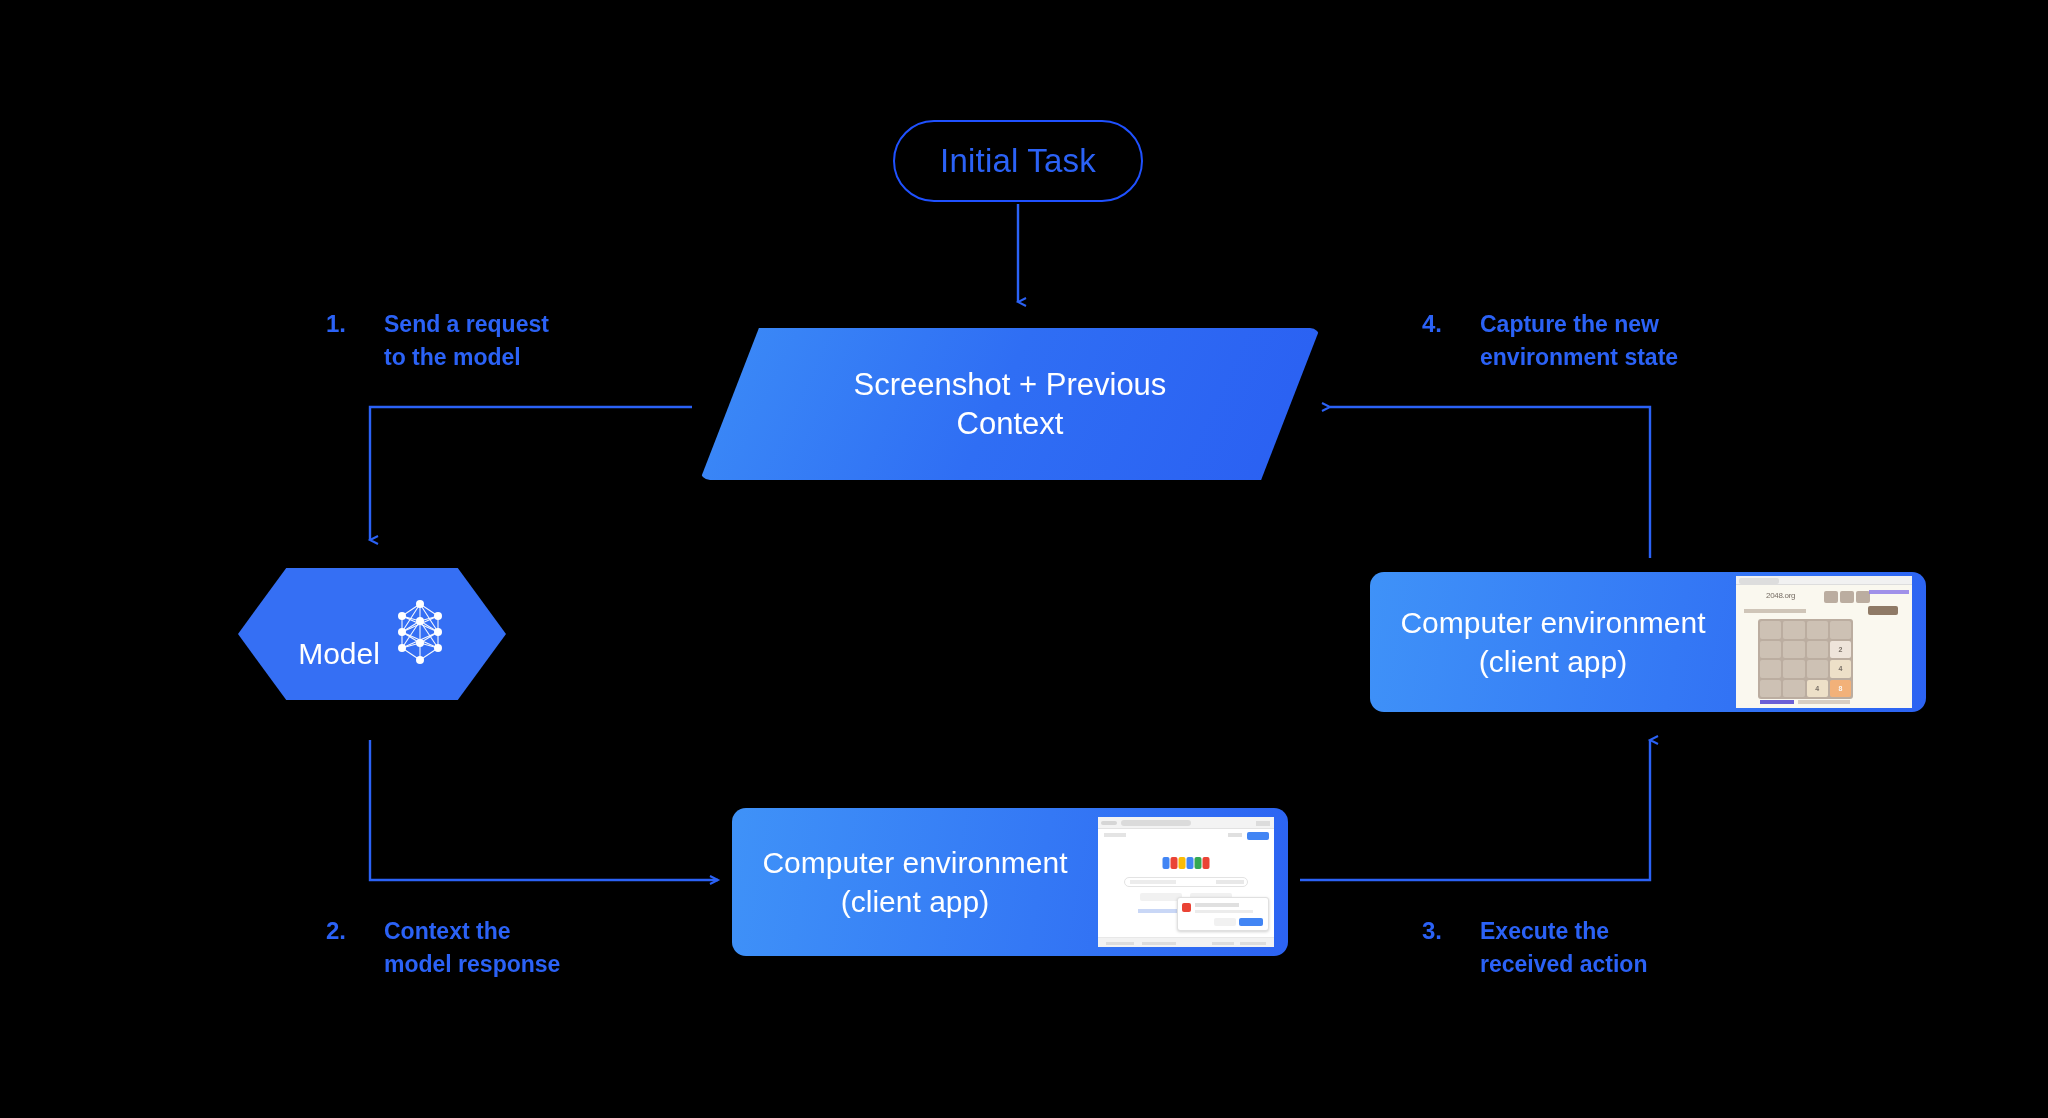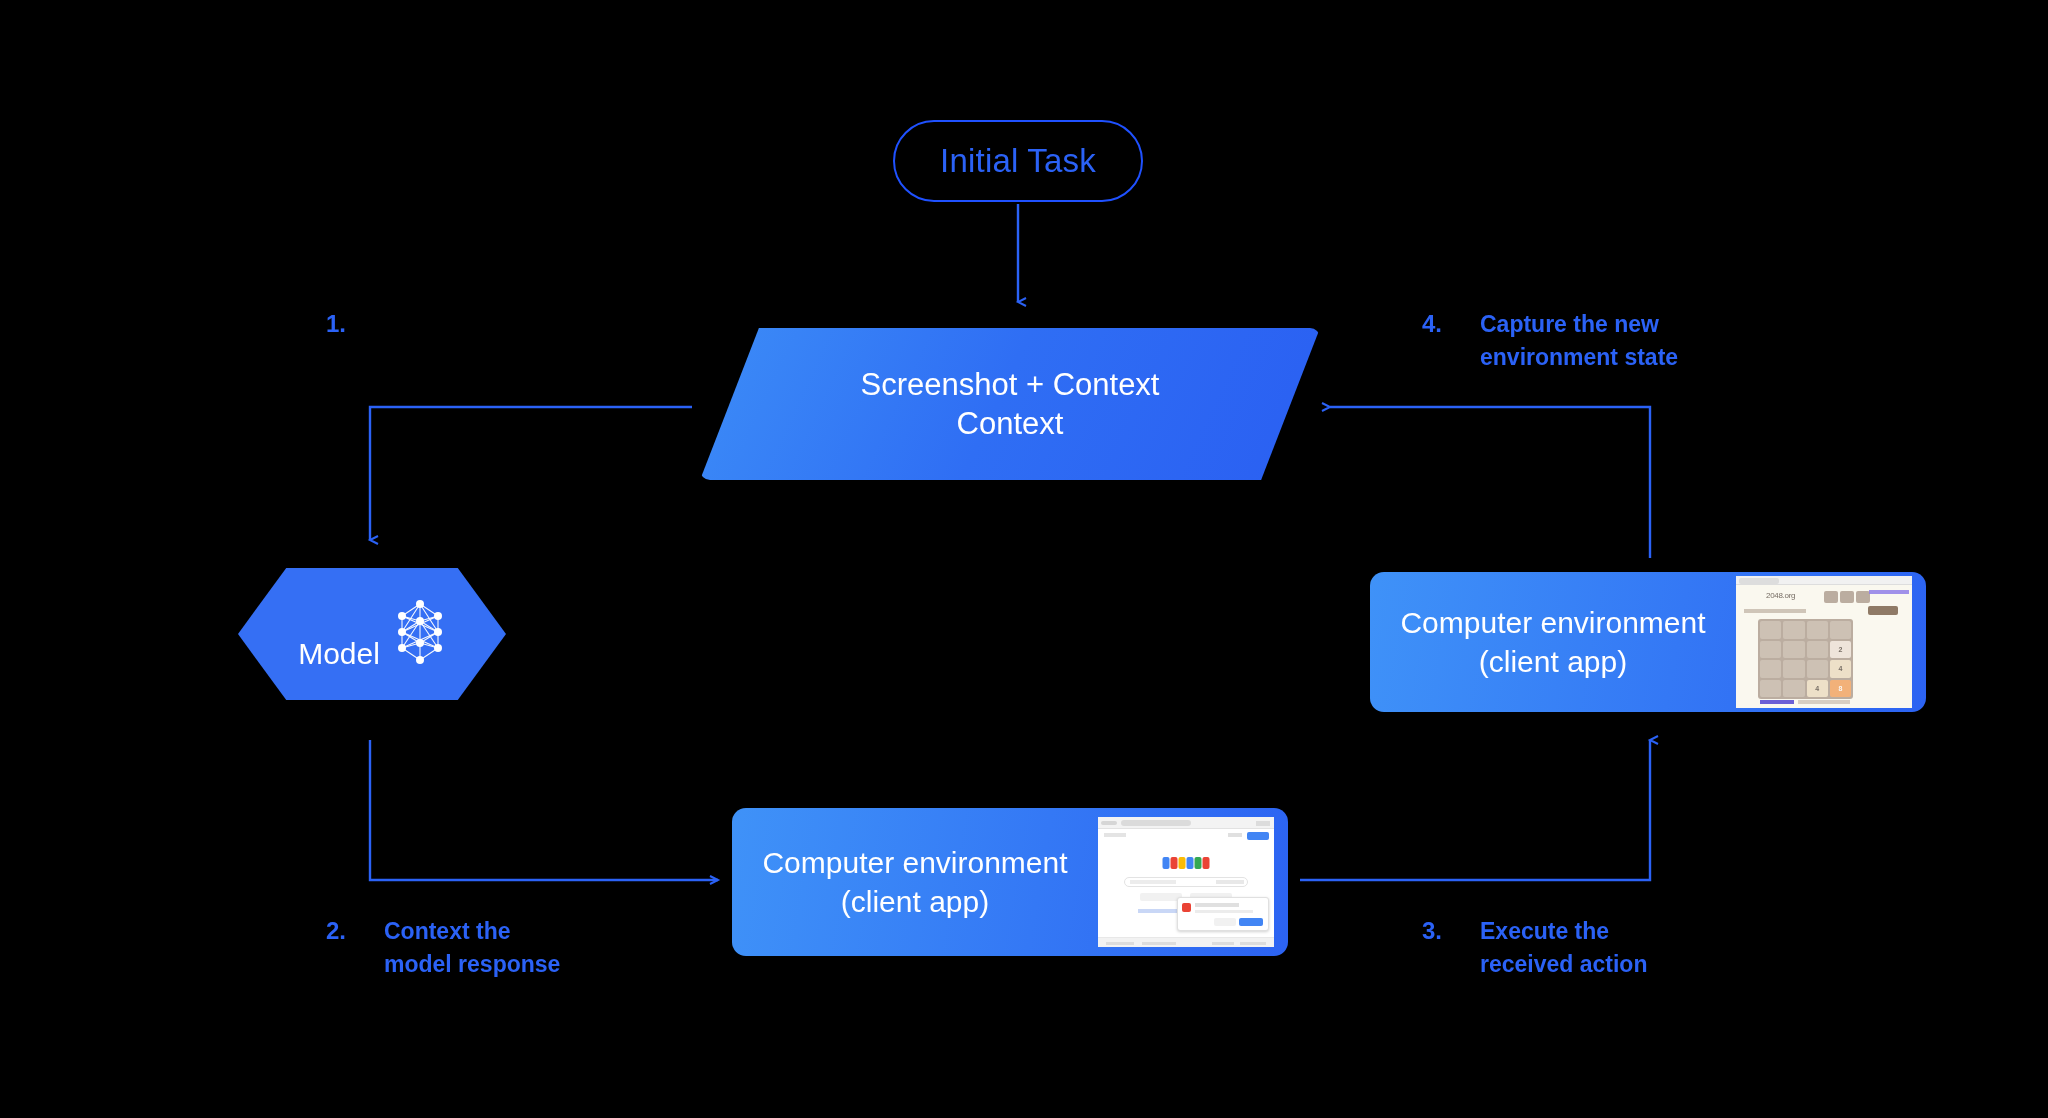--- a/index.html
+++ b/index.html
@@ -166,21 +166,21 @@
     <path d="M1650,558 L1650,407 L1330,407" fill="none" stroke="#2b62f6" stroke-width="2.4" marker-end="url(#ah-left)"></path>
   </svg>
 
   <div class="pill">
     <span>Initial Task</span>
   </div>
 
   <div class="para-wrap">
     <div class="para"></div>
     <div class="para-label">
-      <span>Screenshot + Context</span>
+      <span>Screenshot + Previous</span>
       <span>Context</span>
     </div>
   </div>
 
   <div class="hex-wrap">
     <div class="hex"></div>
     <div class="hex-inner">
       <span class="txt">Model</span>
       <span>
         <svg width="52" height="66" viewBox="0 0 52 66" xmlns="http://www.w3.org/2000/svg">
@@ -306,20 +306,22 @@
             <i style="right:40px;width:22px"></i>
             <i style="right:8px;width:26px"></i>
           </div>
         </div>
       </div>
     </div>
   </div>
 
   <div class="step" id="step-1">
     <span class="num">1.</span>
+    <span class="txt">Send a request
+to the model</span>
   </div>
   <div class="step" id="step-4">
     <span class="num">4.</span>
     <span class="txt">Capture the new
 environment state</span>
   </div>
   <div class="step" id="step-2">
     <span class="num">2.</span>
     <span class="txt">Context the
 model response</span>

